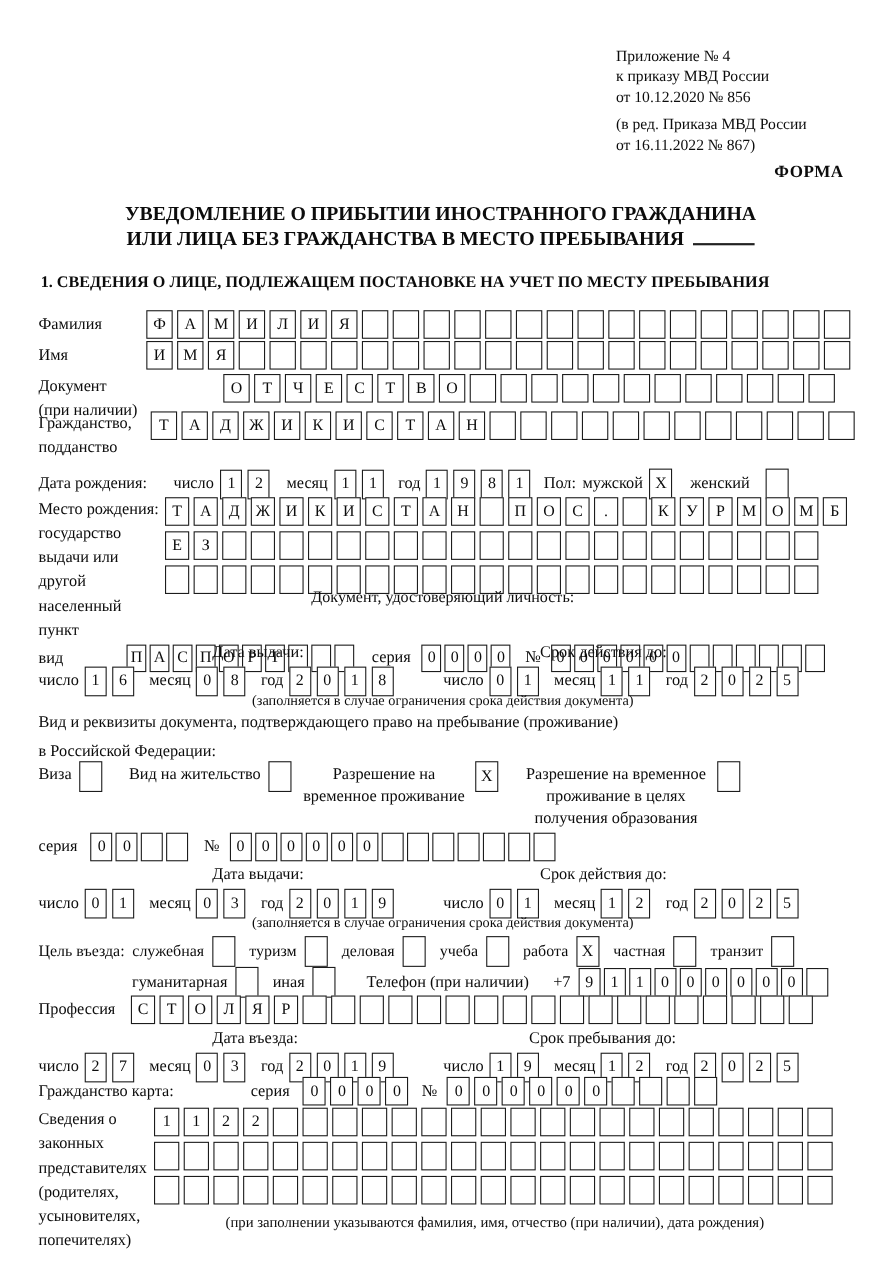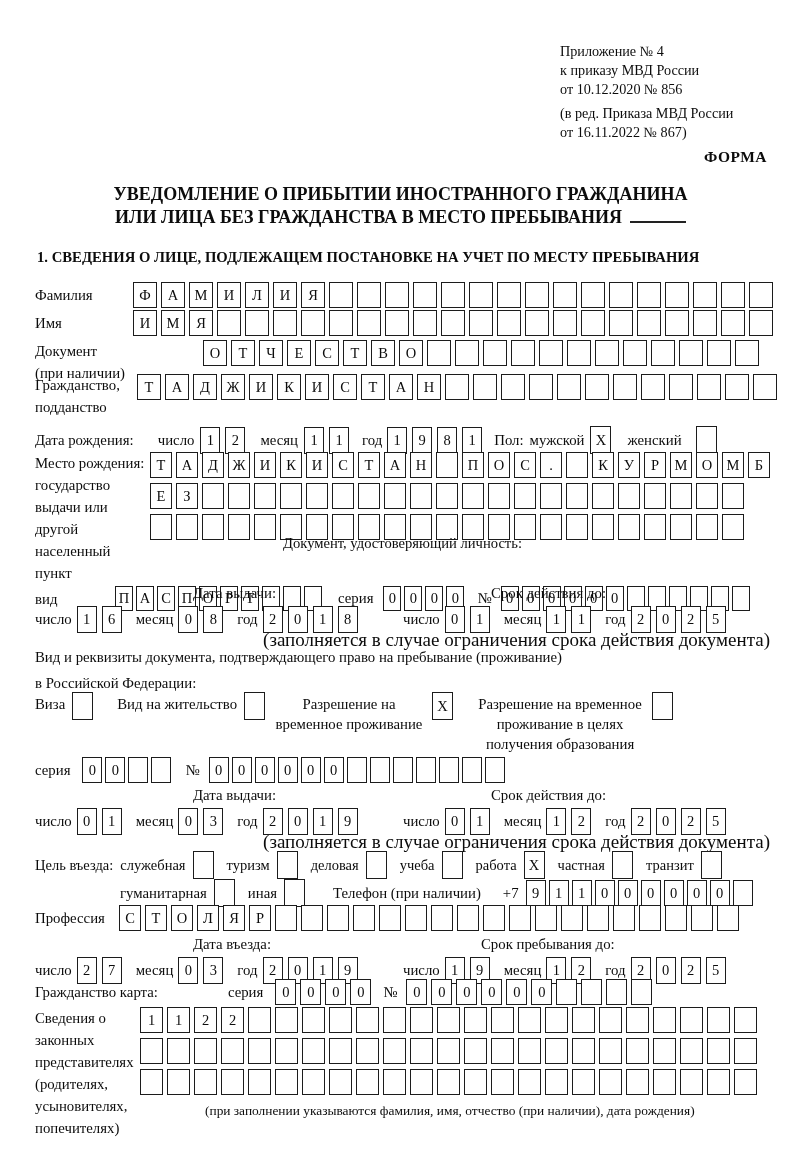--- a/index.html
+++ b/index.html
@@ -37,21 +37,21 @@
   .cells.ph { gap:3px; } .cells.ph .cell { width:20px; height:26px; }
   .cells.md .cell { width:21px; height:26px; }
   .cells.rp .cell { width:23px; height:26px; }
 
   .dates { display:flex; width:735px; }
   .dcol { display:flex; flex-direction:column; }
   .dhead { line-height:17px; margin-bottom:4px; }
   .dg { display:flex; align-items:center; }
   .dg .dl { margin-right:5px; }
   .dg .ml { margin-left:14px; margin-right:5px; }
-  .note { font-size:19px; text-align:right; width:735px; }
+  .note { font-size:13px; text-align:center; width:735px; }
 
   .twocol { display:flex; }
   .lcol { flex:none; line-height:23px; }
   .rcol { display:flex; flex-direction:column; gap:5px; }
 
   .optrow { display:flex; align-items:flex-start; width:735px; }
   .opt { display:flex; align-items:flex-start; }
   .opt .olabel { line-height:20px; }
   .opt .cells { margin-left:7px; margin-top:-2px; }
   .ctr { text-align:center; }

